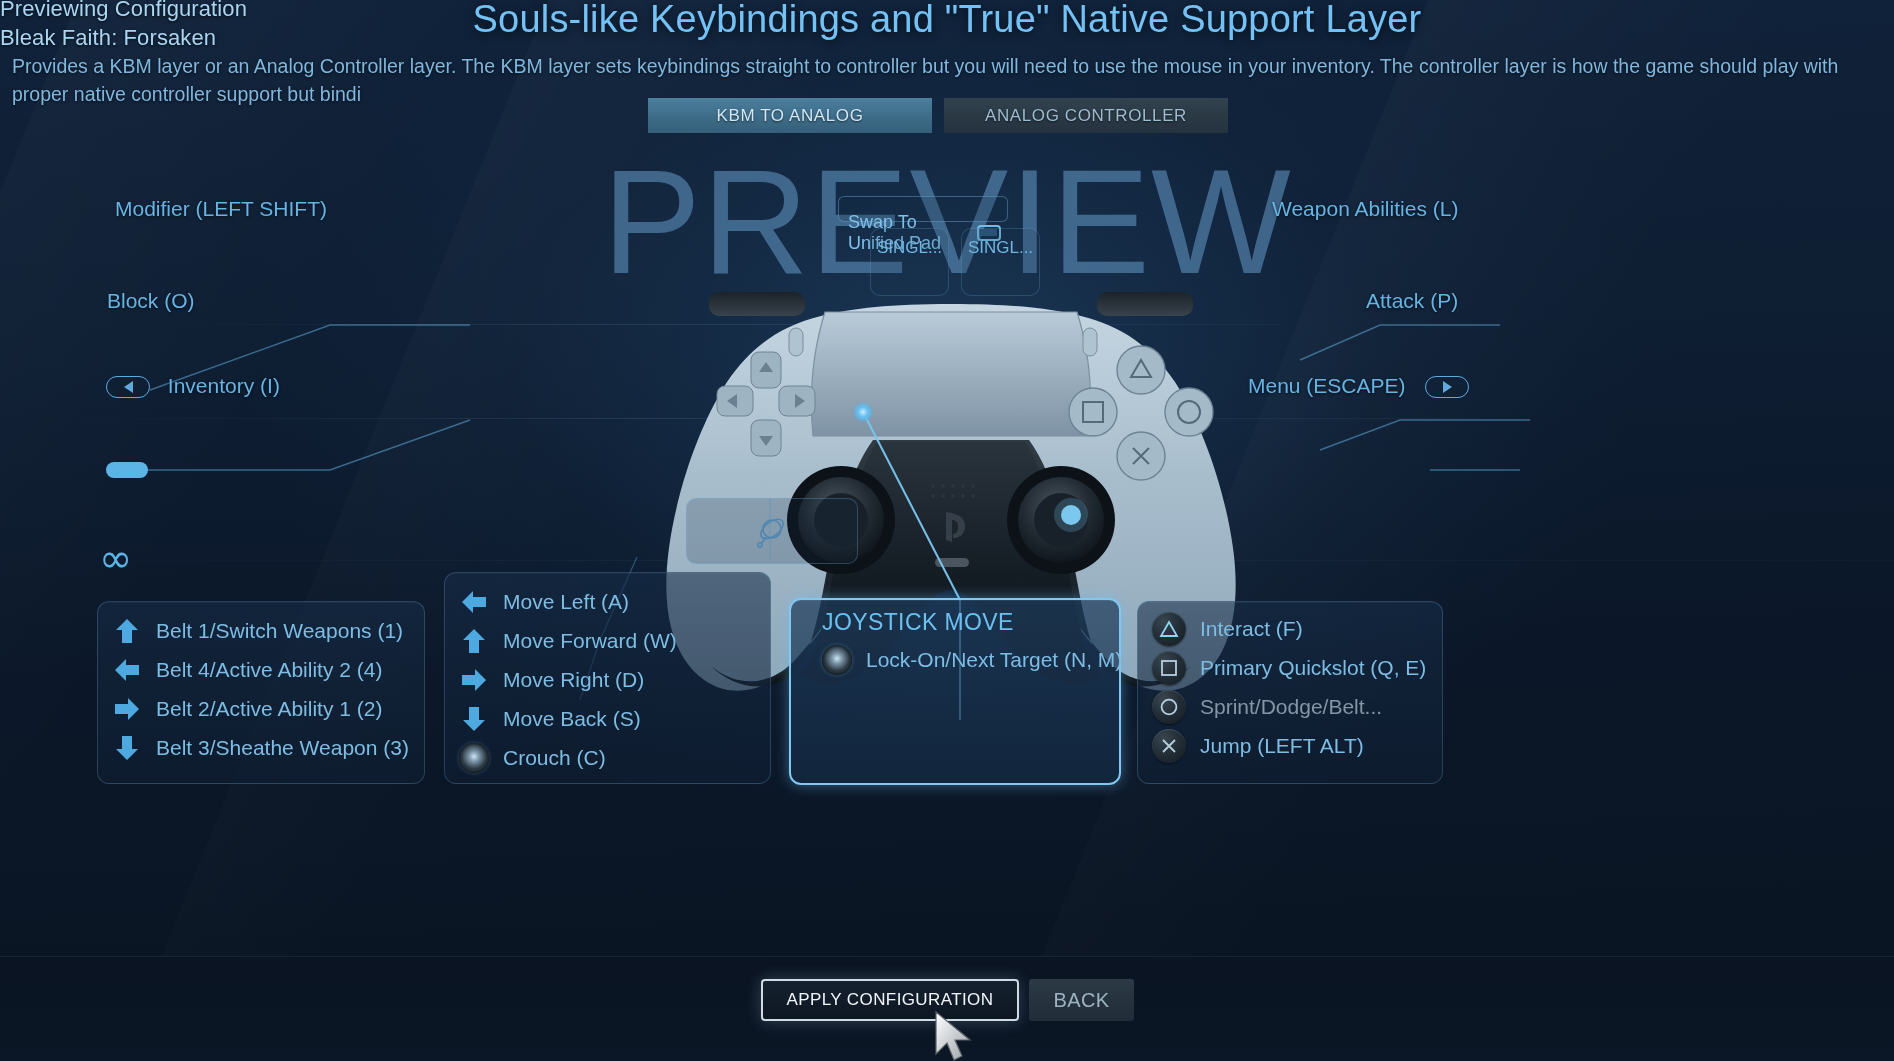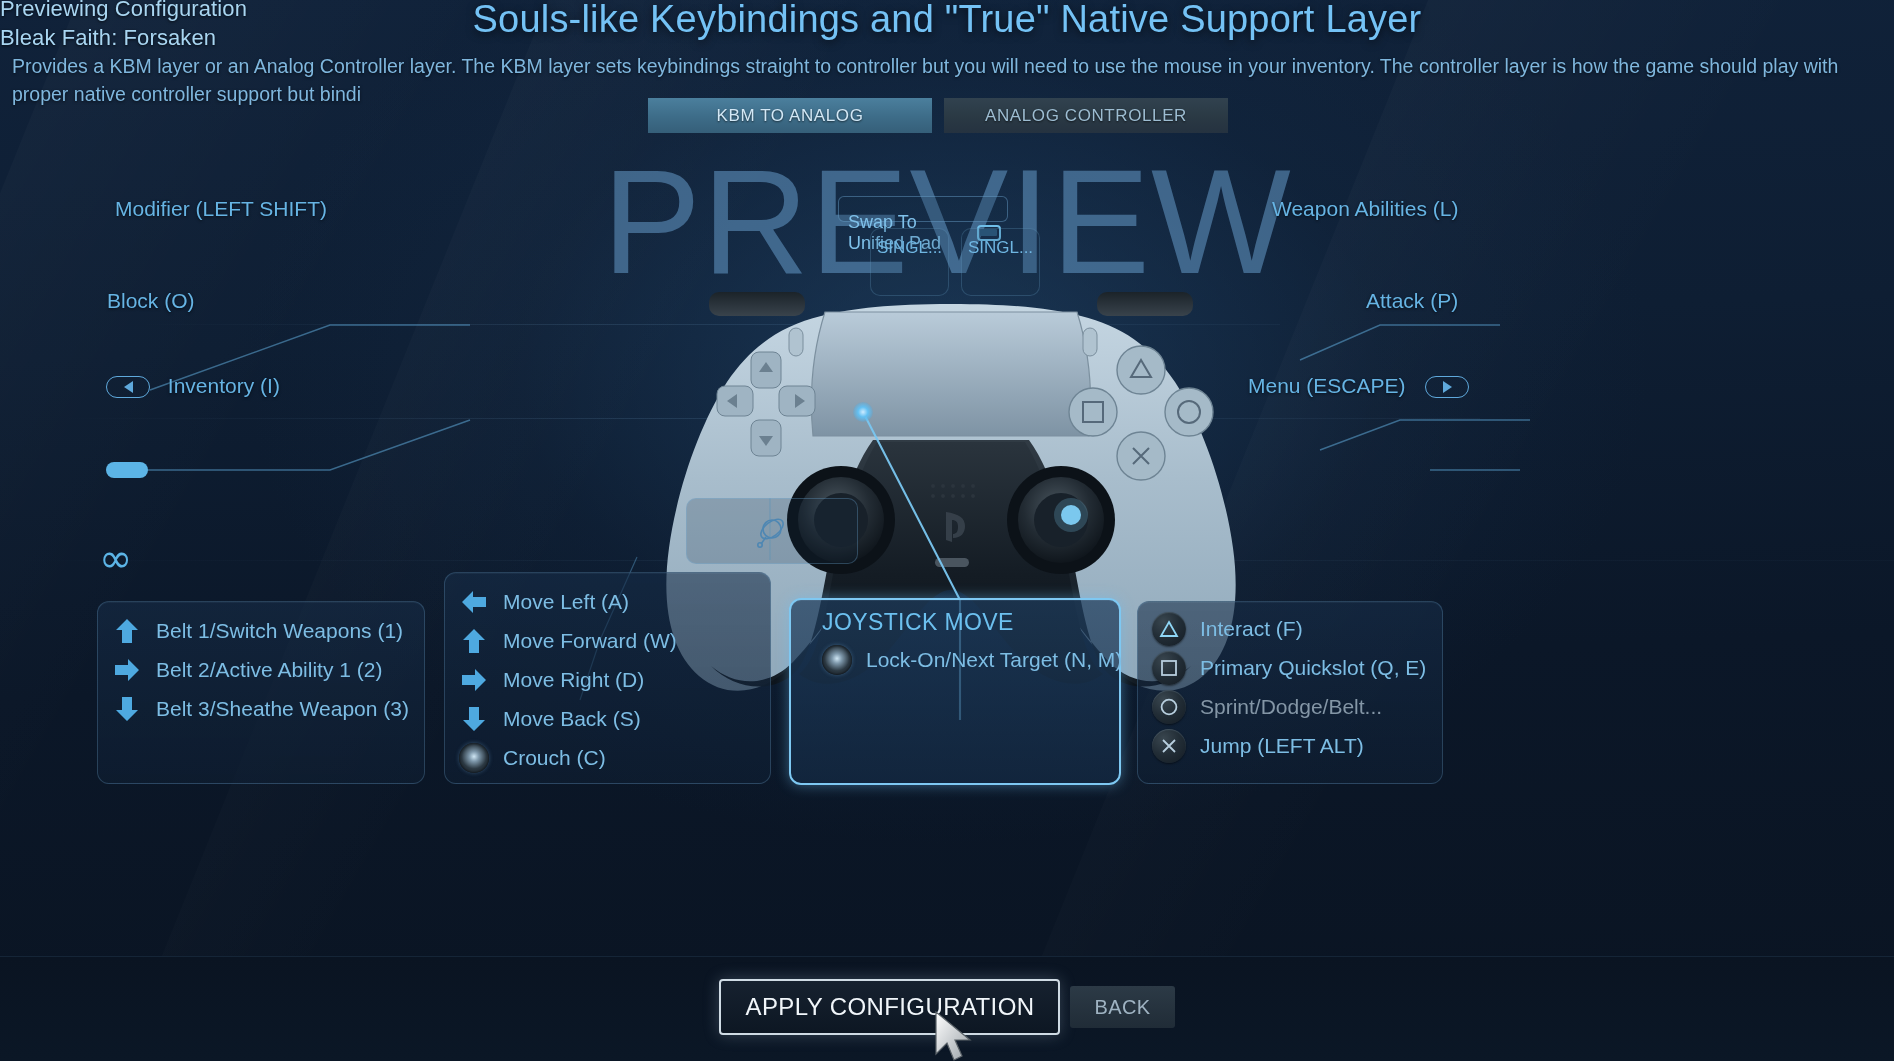--- a/index.html
+++ b/index.html
@@ -214,23 +214,23 @@
     position: absolute; left: 0; right: 0; bottom: 0; height: 105px;
     background: linear-gradient(180deg, #0a1422 0%, #0b1726 100%);
     border-top: 1px solid rgba(120,170,210,0.10);
     z-index: 8;
   }
   .foot-btns {
     position: absolute; left: 0; right: 0; top: 22px;
     display: flex; align-items: center; justify-content: center; gap: 10px;
   }
   .btn-apply {
-    height: 56px; padding: 0 24px;
+    height: 42px; padding: 0 24px;
     display:flex; align-items:center; justify-content:center;
-    font-size: 24px; letter-spacing: .4px; color: #f1f6fa;
+    font-size: 17px; letter-spacing: .4px; color: #f1f6fa;
     background: linear-gradient(180deg, #16212f 0%, #0d1723 100%);
     border: 2px solid #cfdbe4; border-radius: 4px;
     box-shadow: 0 0 16px rgba(180,205,225,0.25);
     cursor: pointer;
   }
   .btn-back {
     height: 42px; padding: 0 24px;
     display:flex; align-items:center; justify-content:center;
     font-size: 20px; letter-spacing: .4px; color: #9fb3c2;
     background: linear-gradient(180deg, #2c3a46 0%, #202c37 100%);
@@ -469,20 +469,28 @@
         <span class="ico">
           <svg width="24" height="26" viewBox="0 0 24 26">
               <path d="M12 1 L23 12 H17 V25 H7 V12 H1 Z" fill="#4ea9e0"></path>
             </svg>
         </span>
         <span class="lbl">Belt 1/Switch Weapons (1)</span>
       </div>
       <div class="brow">
         <span class="ico">
           <svg width="26" height="24" viewBox="0 0 26 24">
+              <path d="M1 12 L12 1 V7 H25 V17 H12 V23 Z" fill="#4ea9e0"></path>
+            </svg>
+        </span>
+        <span class="lbl">Belt 4/Active Ability 2 (4)</span>
+      </div>
+      <div class="brow">
+        <span class="ico">
+          <svg width="26" height="24" viewBox="0 0 26 24">
               <path d="M25 12 L14 1 V7 H1 V17 H14 V23 Z" fill="#4ea9e0"></path>
             </svg>
         </span>
         <span class="lbl">Belt 2/Active Ability 1 (2)</span>
       </div>
       <div class="brow">
         <span class="ico">
           <svg width="24" height="26" viewBox="0 0 24 26">
               <path d="M12 25 L23 14 H17 V1 H7 V14 H1 Z" fill="#4ea9e0"></path>
             </svg>

